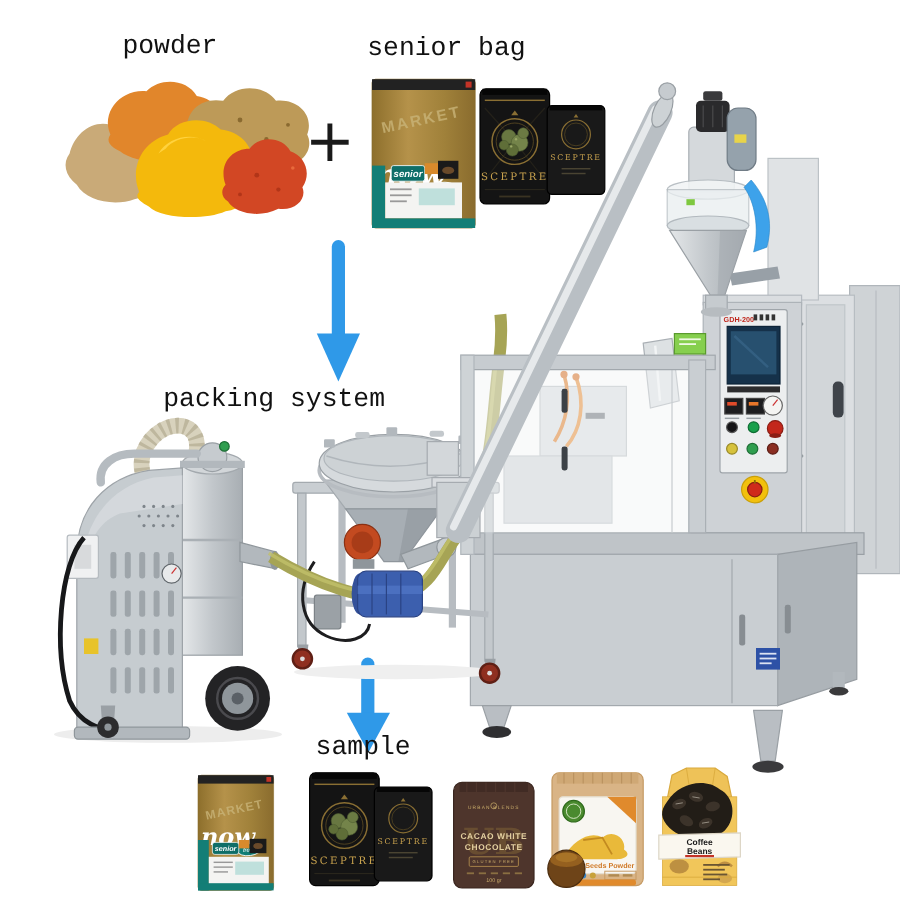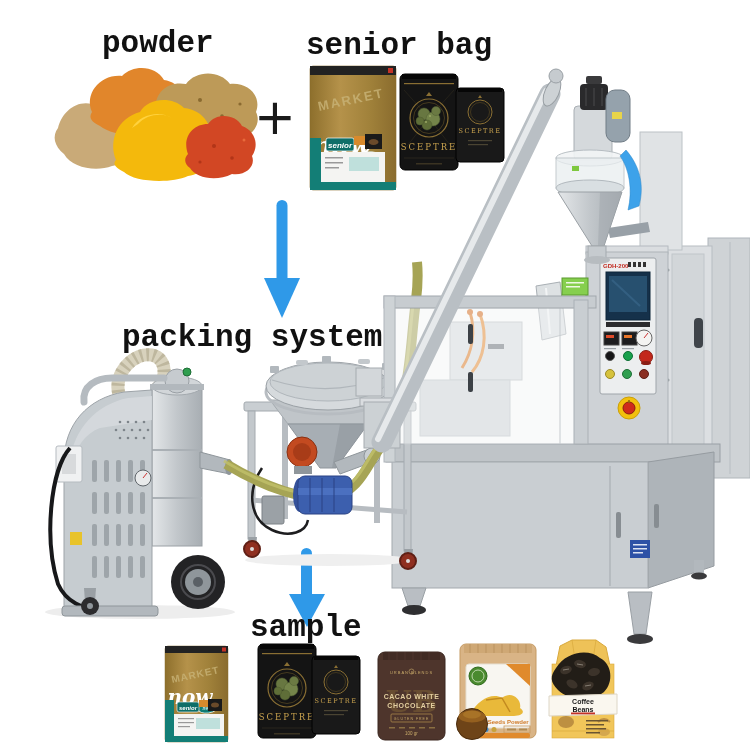--- a/index.html
+++ b/index.html
@@ -1,19 +1,19 @@
 <!DOCTYPE html>
 <html><head>
 <meta charset="utf-8">
 <style>
   html,body{margin:0;padding:0;background:#fff;}
   #stage{position:relative;width:750px;height:750px;background:#ffffff;overflow:hidden;
          font-family:"Liberation Sans",sans-serif;}
   .flow-label{position:absolute;color:#111;font-family:"Liberation Mono","DejaVu Sans Mono",monospace;
-              font-weight:700;font-size:31px;line-height:1;white-space:nowrap;letter-spacing:0px;}
+              font-weight:400;font-size:22px;line-height:1;white-space:nowrap;letter-spacing:0px;}
   #label-plus{position:absolute;left:254px;top:92px;font-family:"DejaVu Sans",sans-serif;
               font-weight:400;font-size:50px;color:#1a1a1a;line-height:1;}
   svg{position:absolute;left:0;top:0;}
   svg text{font-family:"Liberation Sans",sans-serif;}
   .serif{font-family:"DejaVu Serif",serif;}
 </style>
 </head>
 <body>
 
 <div id="stage">
@@ -484,15 +484,15 @@
         <rect x="586" y="724" width="18" height="1.5" fill="#6a5532"></rect>
       <rect x="586" y="728" width="20" height="1.5" fill="#6a5532"></rect>
         <rect x="586" y="732" width="14" height="1.5" fill="#6a5532"></rect>
       <line x1="552" y1="731" x2="614" y2="731" stroke="#d9a93c" stroke-width="0.7"></line>
     </g>
   </svg>
 
   <div class="flow-label" style="left:102px;top:28px;">powder</div>
   <div id="label-plus">+</div>
   <div class="flow-label" style="left:306px;top:30px;">senior bag</div>
-  <div class="flow-label" style="left:122px;top:322px;">packing system</div>
-  <div class="flow-label" style="left:250px;top:612px;">sample</div>
+  <div class="flow-label" style="left:136px;top:322px;">packing system</div>
+  <div class="flow-label" style="left:263px;top:612px;">sample</div>
 </div>
 
 </body></html>

